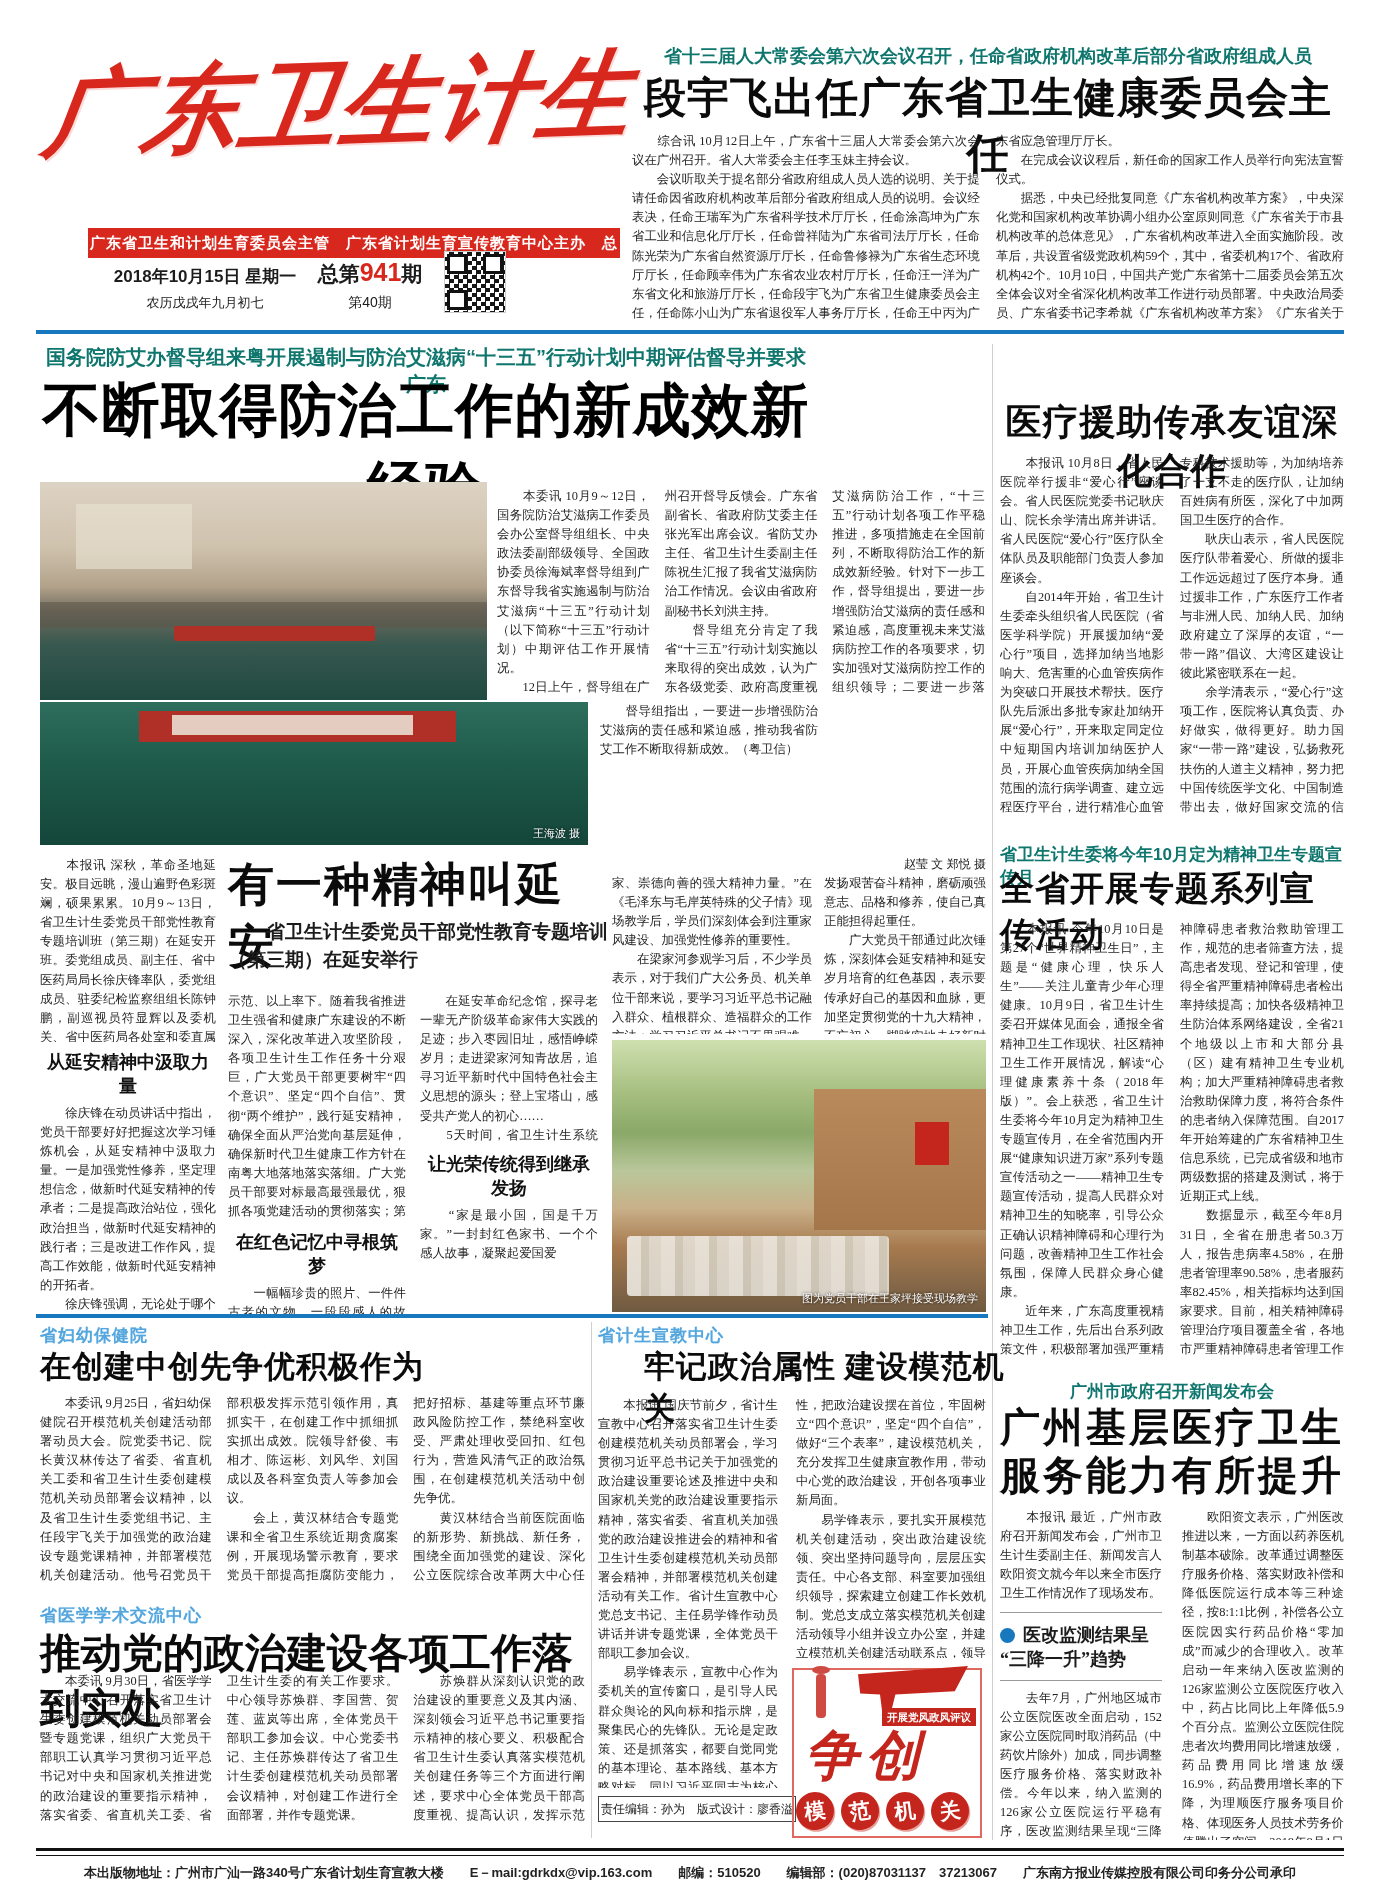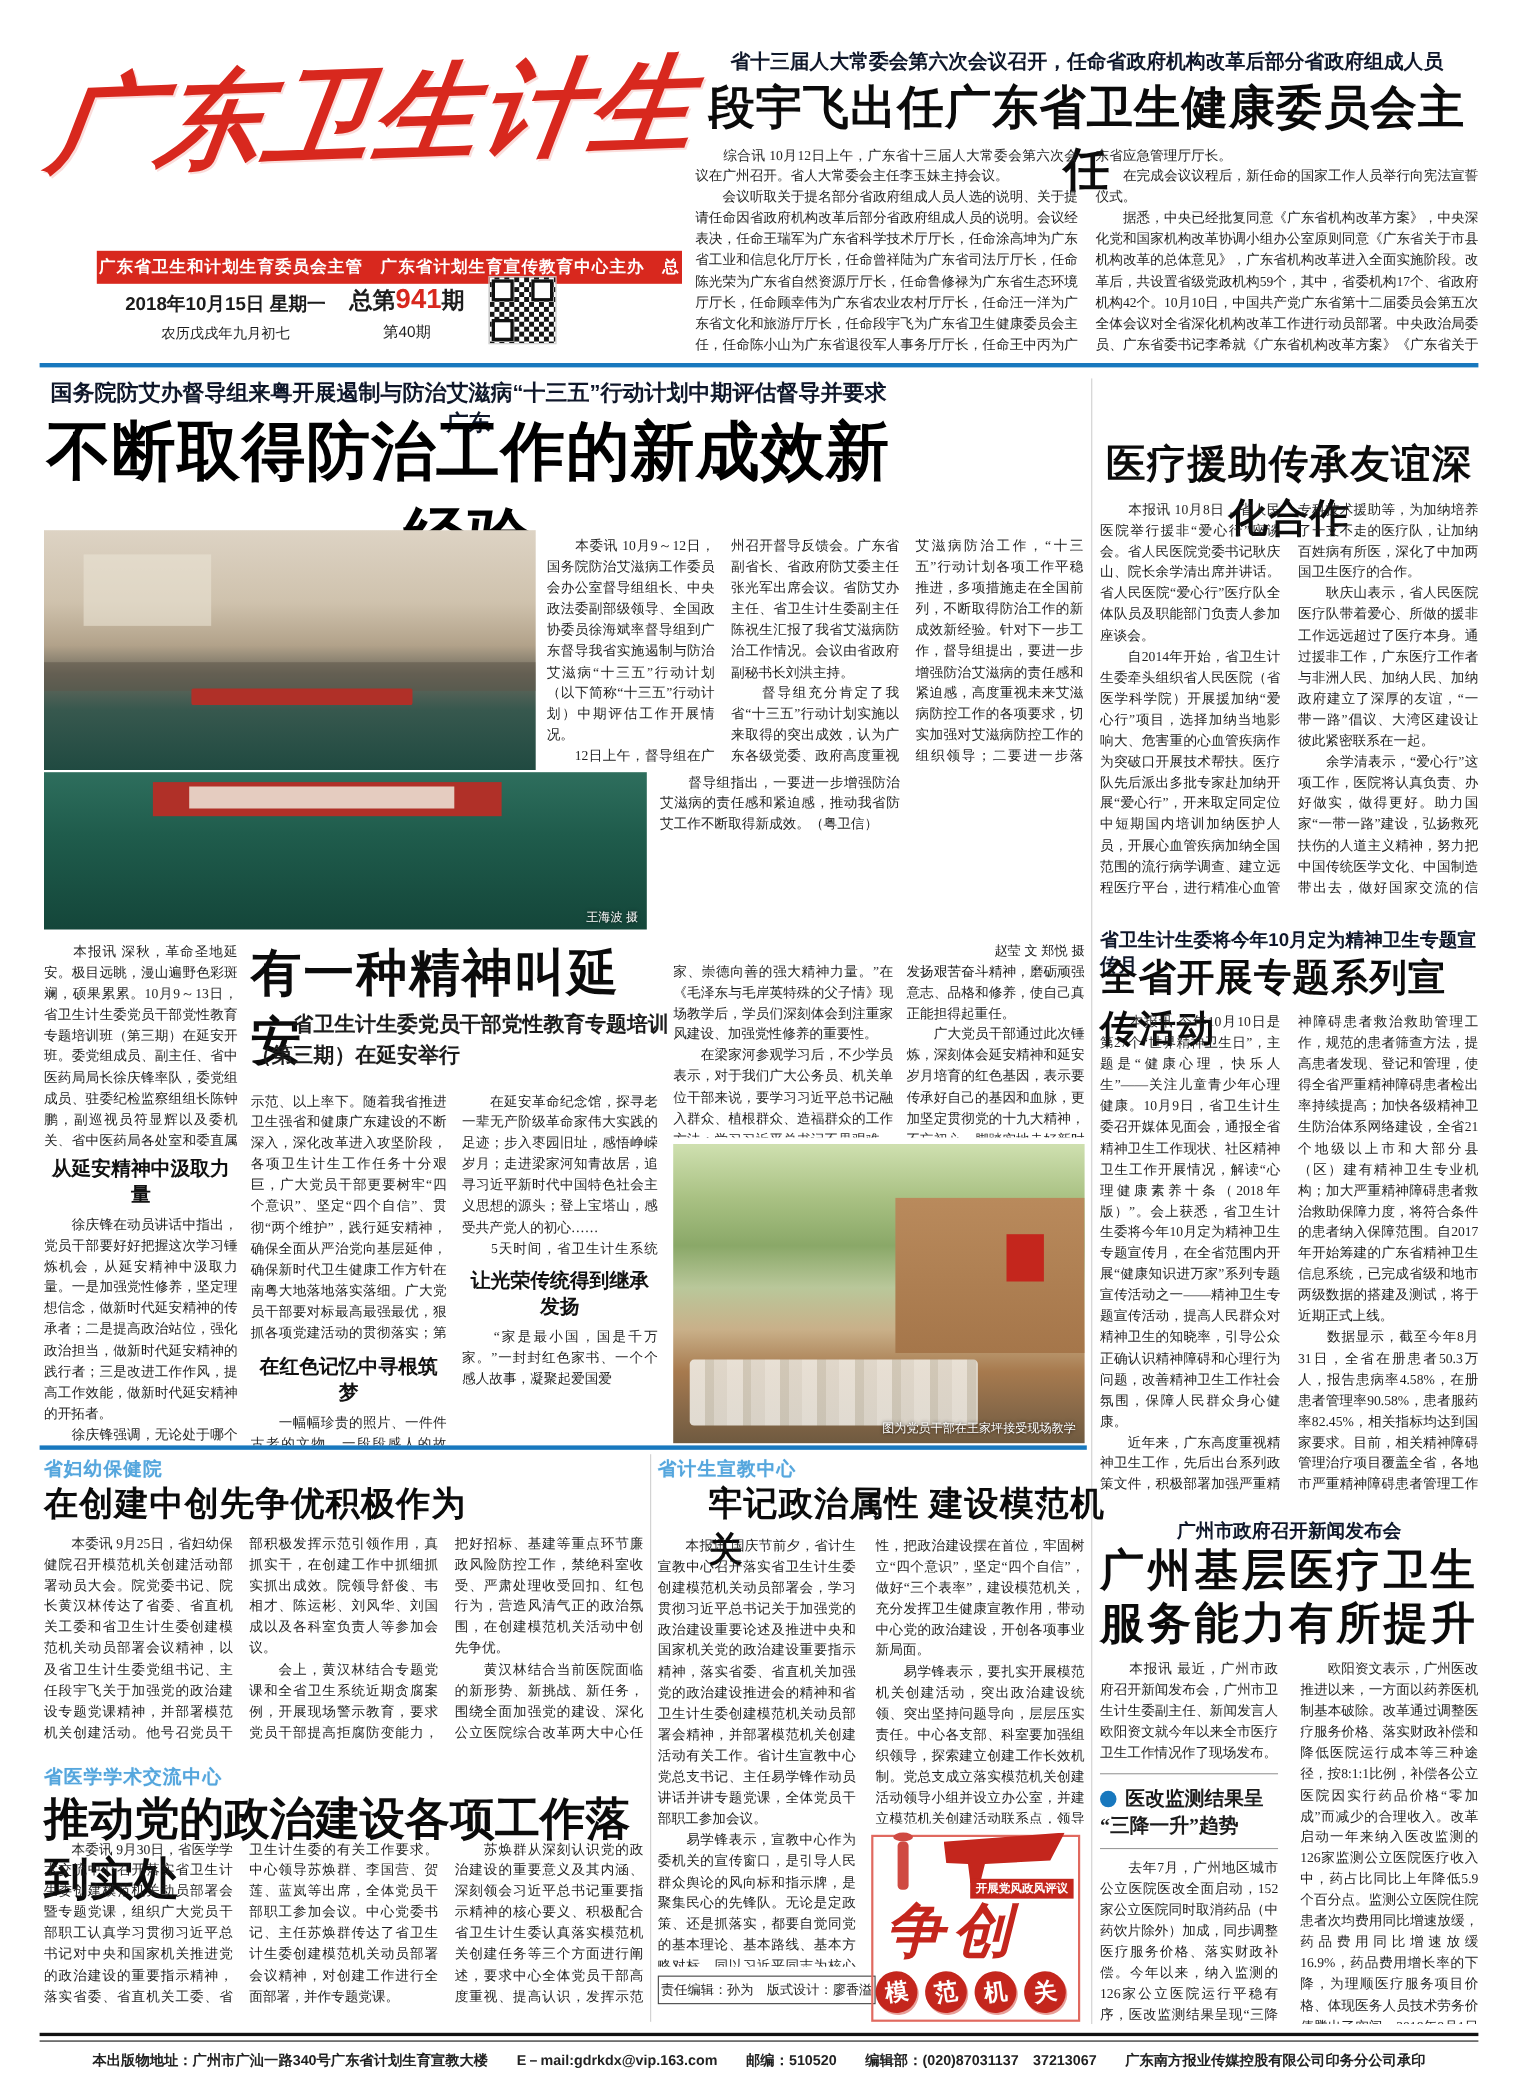--- a/index.html
+++ b/index.html
@@ -3,21 +3,21 @@
 <meta charset="utf-8">
 <style>
   html,body{margin:0;padding:0;background:#e8e8e8;}
   .page{position:relative;width:1380px;height:1903px;background:#ffffff;margin:0 auto;overflow:hidden;
         font-family:"Liberation Serif","DejaVu Serif",serif;color:#1c1c1c;}
   .abs{position:absolute;}
   .body{font:12.4px/1.54 "Liberation Serif","DejaVu Serif",serif;text-align:justify;
         white-space:pre-line;color:#1f1f1f;overflow:hidden;}
   .cols2{column-count:2;column-gap:16px;}
   .cols3{column-count:3;column-gap:15px;}
-  .kicker{font-family:"Liberation Sans","DejaVu Sans",sans-serif;font-weight:bold;color:#0f172a;}
+  .kicker{font-family:"Liberation Sans","DejaVu Sans",sans-serif;font-weight:bold;color:#0f766e;}
   .hl{font-family:"Liberation Serif","DejaVu Serif",serif;font-weight:bold;color:#0b0b0b;}
   .hl-sans{font-family:"Liberation Sans","DejaVu Sans",sans-serif;font-weight:900;color:#000;}
   .subhead-mid{font-family:"Liberation Sans","DejaVu Sans",sans-serif;font-weight:bold;font-size:18px;
                text-align:center;color:#111;padding:8px 0 6px 0;}
   .label-blue{font-family:"Liberation Sans","DejaVu Sans",sans-serif;font-weight:bold;font-size:17px;
               color:#55a6dd;letter-spacing:1px;text-shadow:0 0 1px #bfe0f5;}
   .bluerule{background:#1878be;}
   .vline{background:#cfcfcf;width:1px;}
   .photo{position:absolute;overflow:hidden;background:#999;}
   .cap{position:absolute;color:#fff;font:11px "Liberation Sans","DejaVu Sans",sans-serif;

